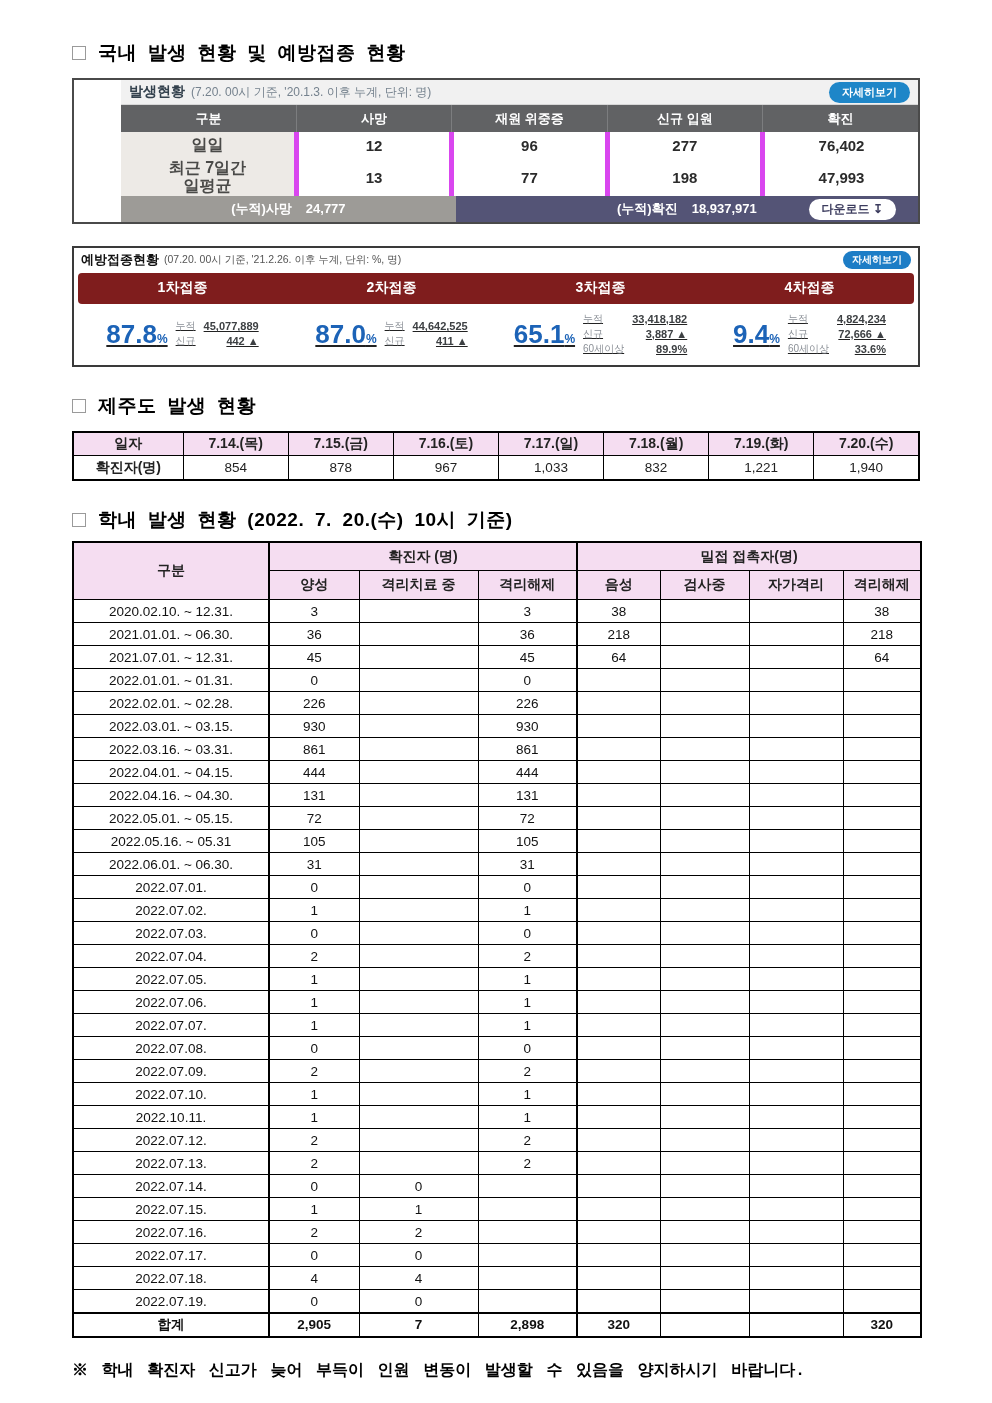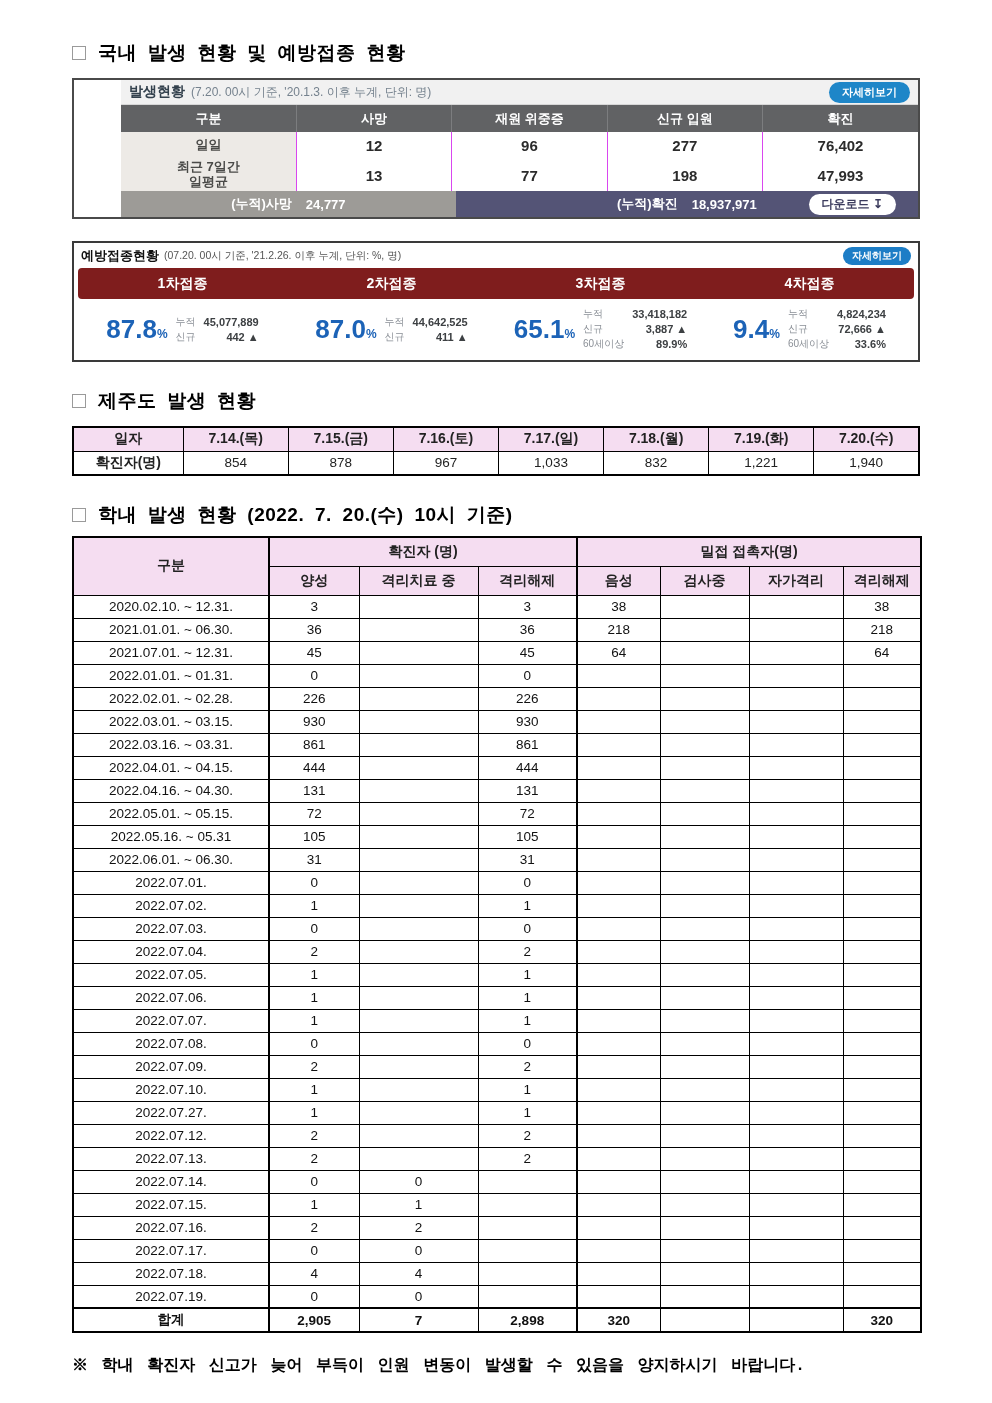--- a/index.html
+++ b/index.html
@@ -19,40 +19,40 @@
   
   .w1 { border:2px solid #4a4a4a; margin-bottom:22px; background:#fff;padding-left:47px; }
   .w1-top { height:25px; background:#f1f1f1; display:flex; align-items:center; padding:0 8px; border-bottom:1px solid #d7d7d7; }
   .w1-title { font-size:14px; font-weight:bold; color:#33414d; margin-right:6px; }
   .w1-sub { font-size:12px; color:#75828e; }
   .pill-blue { margin-left:auto; background:#1e86c8; color:#fff; font-size:11px; font-weight:bold;
                border:none; border-radius:11px; padding:3px 13px; cursor:pointer; }
   .w1 table { width:100%; border-collapse:collapse; table-layout:fixed; }
   .w1 thead th { background:#616264; color:#fff; font-size:13px; font-weight:bold; height:27px; border-left:1px solid #7c7d7f; }
   .w1 thead th:first-child { border-left:none; }
-  .w1 tbody td { text-align:center; font-size:15px; font-weight:bold; color:#2b2b2b; border-left:1px solid #d946ef; }
-  .w1 tbody td.row-label { background:#edeae6; color:#4a4a48; font-size:13px; border-left:none; white-space:pre-line; line-height:1.15; }
+  .w1 tbody td { text-align:center; font-size:15px; font-weight:bold; color:#2b2b2b; border-left:5px solid #d946ef; }
+  .w1 tbody td.row-label { background:#edeae6; color:#4a4a48; font-size:16px; border-left:none; white-space:pre-line; line-height:1.15; }
   .w1 tbody tr.r1 td { height:27px; }
   .w1 tbody tr.r2 td { height:32px; }
   .w1-foot { display:flex; height:26px; }
   .w1-foot .death { width:42%; background:#9d9b97; color:#fff; display:flex; align-items:center; justify-content:center; gap:14px; font-size:13px; font-weight:bold; }
   .w1-foot .conf { width:58%; background:#545476; color:#fff; display:flex; align-items:center; justify-content:center; gap:14px; font-size:13px; font-weight:bold; position:relative; }
   .dl-btn { position:absolute; right:22px; top:3px; background:#fff; color:#3c3c5e; font-size:12px; font-weight:bold;
             border:none; border-radius:11px; padding:2px 13px; cursor:pointer; }
 
   
   .w2 { border:2px solid #3a3a3a; margin-bottom:26px; background:#fff; }
   .w2-top { height:25px; display:flex; align-items:center; padding:0 7px; }
   .w2-title { font-size:13px; font-weight:bold; color:#111; margin-right:5px; }
   .w2-sub { font-size:10.5px; color:#555; }
   .pill-blue-sm { margin-left:auto; background:#1d7dc6; color:#fff; font-size:10px; font-weight:bold; border:none; border-radius:9px; padding:2px 9px; cursor:pointer; }
   .w2-bluebar { margin:0 4px; background:#7f1d1d; border-radius:4px; height:31px; display:flex; }
   .w2-bluebar div { flex:1; color:#fff; font-size:14px; font-weight:bold; display:flex; align-items:center; justify-content:center; }
   .w2-vals { display:flex; padding:8px 4px 9px 4px; }
-  .dose { flex:1; display:flex; align-items:center; justify-content:center; gap:8px; }
+  .dose { flex:1; display:flex; align-items:center; justify-content:center; gap:8px;text-decoration:underline; }
   .pct { font-size:26px; font-weight:bold; color:#1c63b7; line-height:1; }
   .pct small { font-size:12px; font-weight:bold; }
   .stats { display:grid; grid-template-columns:auto auto; column-gap:8px; row-gap:1px; }
   .stat-l { font-size:10px; color:#8a8f96; text-align:left; align-self:center; }
   .stat-v { font-size:11px; font-weight:bold; color:#3d4043; text-align:right; align-self:center; }
 
   
   .jeju { width:100%; border-collapse:collapse; table-layout:fixed; margin-bottom:26px; border:2px solid #000; }
   .jeju th { background:#f5ddf1; font-size:14px; font-weight:bold; border:1px solid #000; height:24px; }
   .jeju td { background:#fff; font-size:13.5px; border:1px solid #000; height:24px; text-align:center; }
@@ -475,21 +475,21 @@
           <td class="b-thick-r">2022.07.10.</td>
           <td>1</td>
           <td></td>
           <td class="b-thick-r">1</td>
           <td></td>
           <td></td>
           <td></td>
           <td></td>
         </tr>
         <tr>
-          <td class="b-thick-r">2022.07.27.</td>
+          <td class="b-thick-r">2022.10.11.</td>
           <td>1</td>
           <td></td>
           <td class="b-thick-r">1</td>
           <td></td>
           <td></td>
           <td></td>
           <td></td>
         </tr>
         <tr>
           <td class="b-thick-r">2022.07.12.</td>

